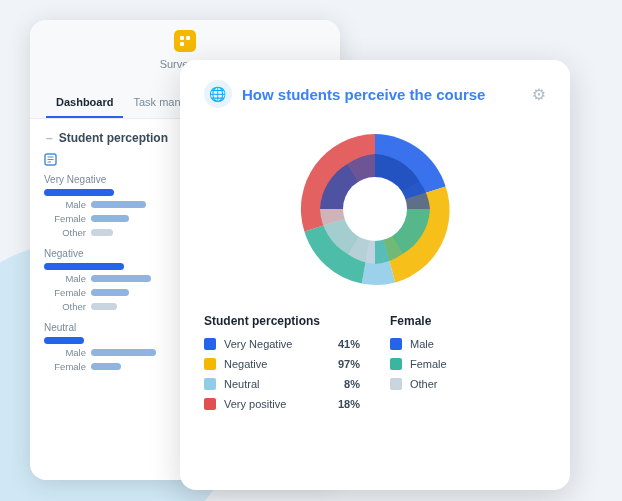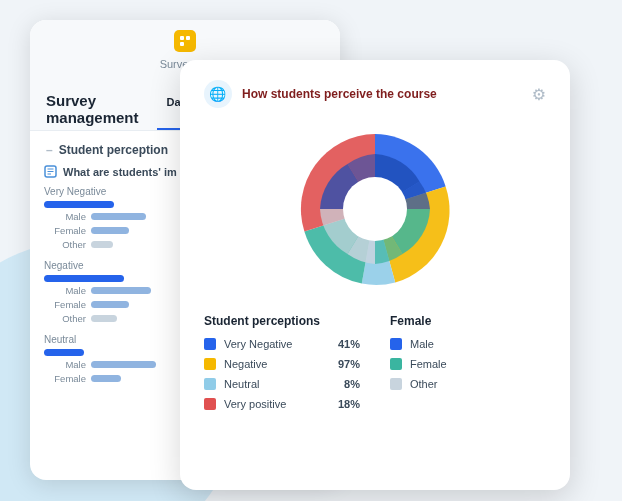--- a/index.html
+++ b/index.html
@@ -199,23 +199,23 @@
     .globe-icon {
       width: 28px; height: 28px;
       background: #e8f4fd;
       border-radius: 50%;
       display: flex; align-items: center; justify-content: center;
       color: #2563eb;
       font-size: 14px;
     }
 
     .front-card-title {
-      font-size: 12px;
+      font-size: 15px;
       font-weight: 700;
-      color: #7f1d1d;
+      color: #3b82f6;
     }
 
     .gear-icon {
       color: #b0bcc8;
       font-size: 16px;
       cursor: pointer;
     }
 
     
     .chart-area {
@@ -281,21 +281,20 @@
         <svg viewBox="0 0 14 14" fill="white">
             <rect x="2" y="2" width="4" height="4" rx="1"></rect>
             <rect x="8" y="2" width="4" height="4" rx="1"></rect>
             <rect x="2" y="8" width="4" height="4" rx="1"></rect>
           </svg>
       </div>
       <span class="breadcrumb-text">Survey list</span>
       <span class="breadcrumb-sep">›</span>
     </div>
     <div class="nav-row">
-      <span class="nav-title">Survey management</span>
       <div class="nav-tabs">
         <div class="nav-tab active">Dashboard</div>
         <div class="nav-tab">Task management</div>
         <div class="nav-tab">Email center</div>
       </div>
     </div>
   </div>
   <div class="back-card-body">
     <div class="section-title-row">
       <span class="dot">–</span>
@@ -303,21 +302,20 @@
     </div>
 
     <div style="padding: 0 12px 0 14px;">
       <div class="chart-label">
         <svg width="13" height="13" viewBox="0 0 13 13" fill="none">
             <rect x="1" y="1" width="11" height="11" rx="2" stroke="#4a90d9" stroke-width="1.5"></rect>
             <line x1="3.5" y1="4" x2="9.5" y2="4" stroke="#4a90d9" stroke-width="1.2"></line>
             <line x1="3.5" y1="6.5" x2="9.5" y2="6.5" stroke="#4a90d9" stroke-width="1.2"></line>
             <line x1="3.5" y1="9" x2="7" y2="9" stroke="#4a90d9" stroke-width="1.2"></line>
           </svg>
-        <span>What are students' im</span>
       </div>
 
       <div class="perception-group">
         <div class="perception-group-label">Very Negative</div>
         <div class="bar-row">
           <div class="bar-fill" style="width:70px;"></div>
         </div>
         <div class="bar-row">
           <div class="bar-row-label">Male</div>
           <div class="bar-fill light" style="width:55px;"></div>

